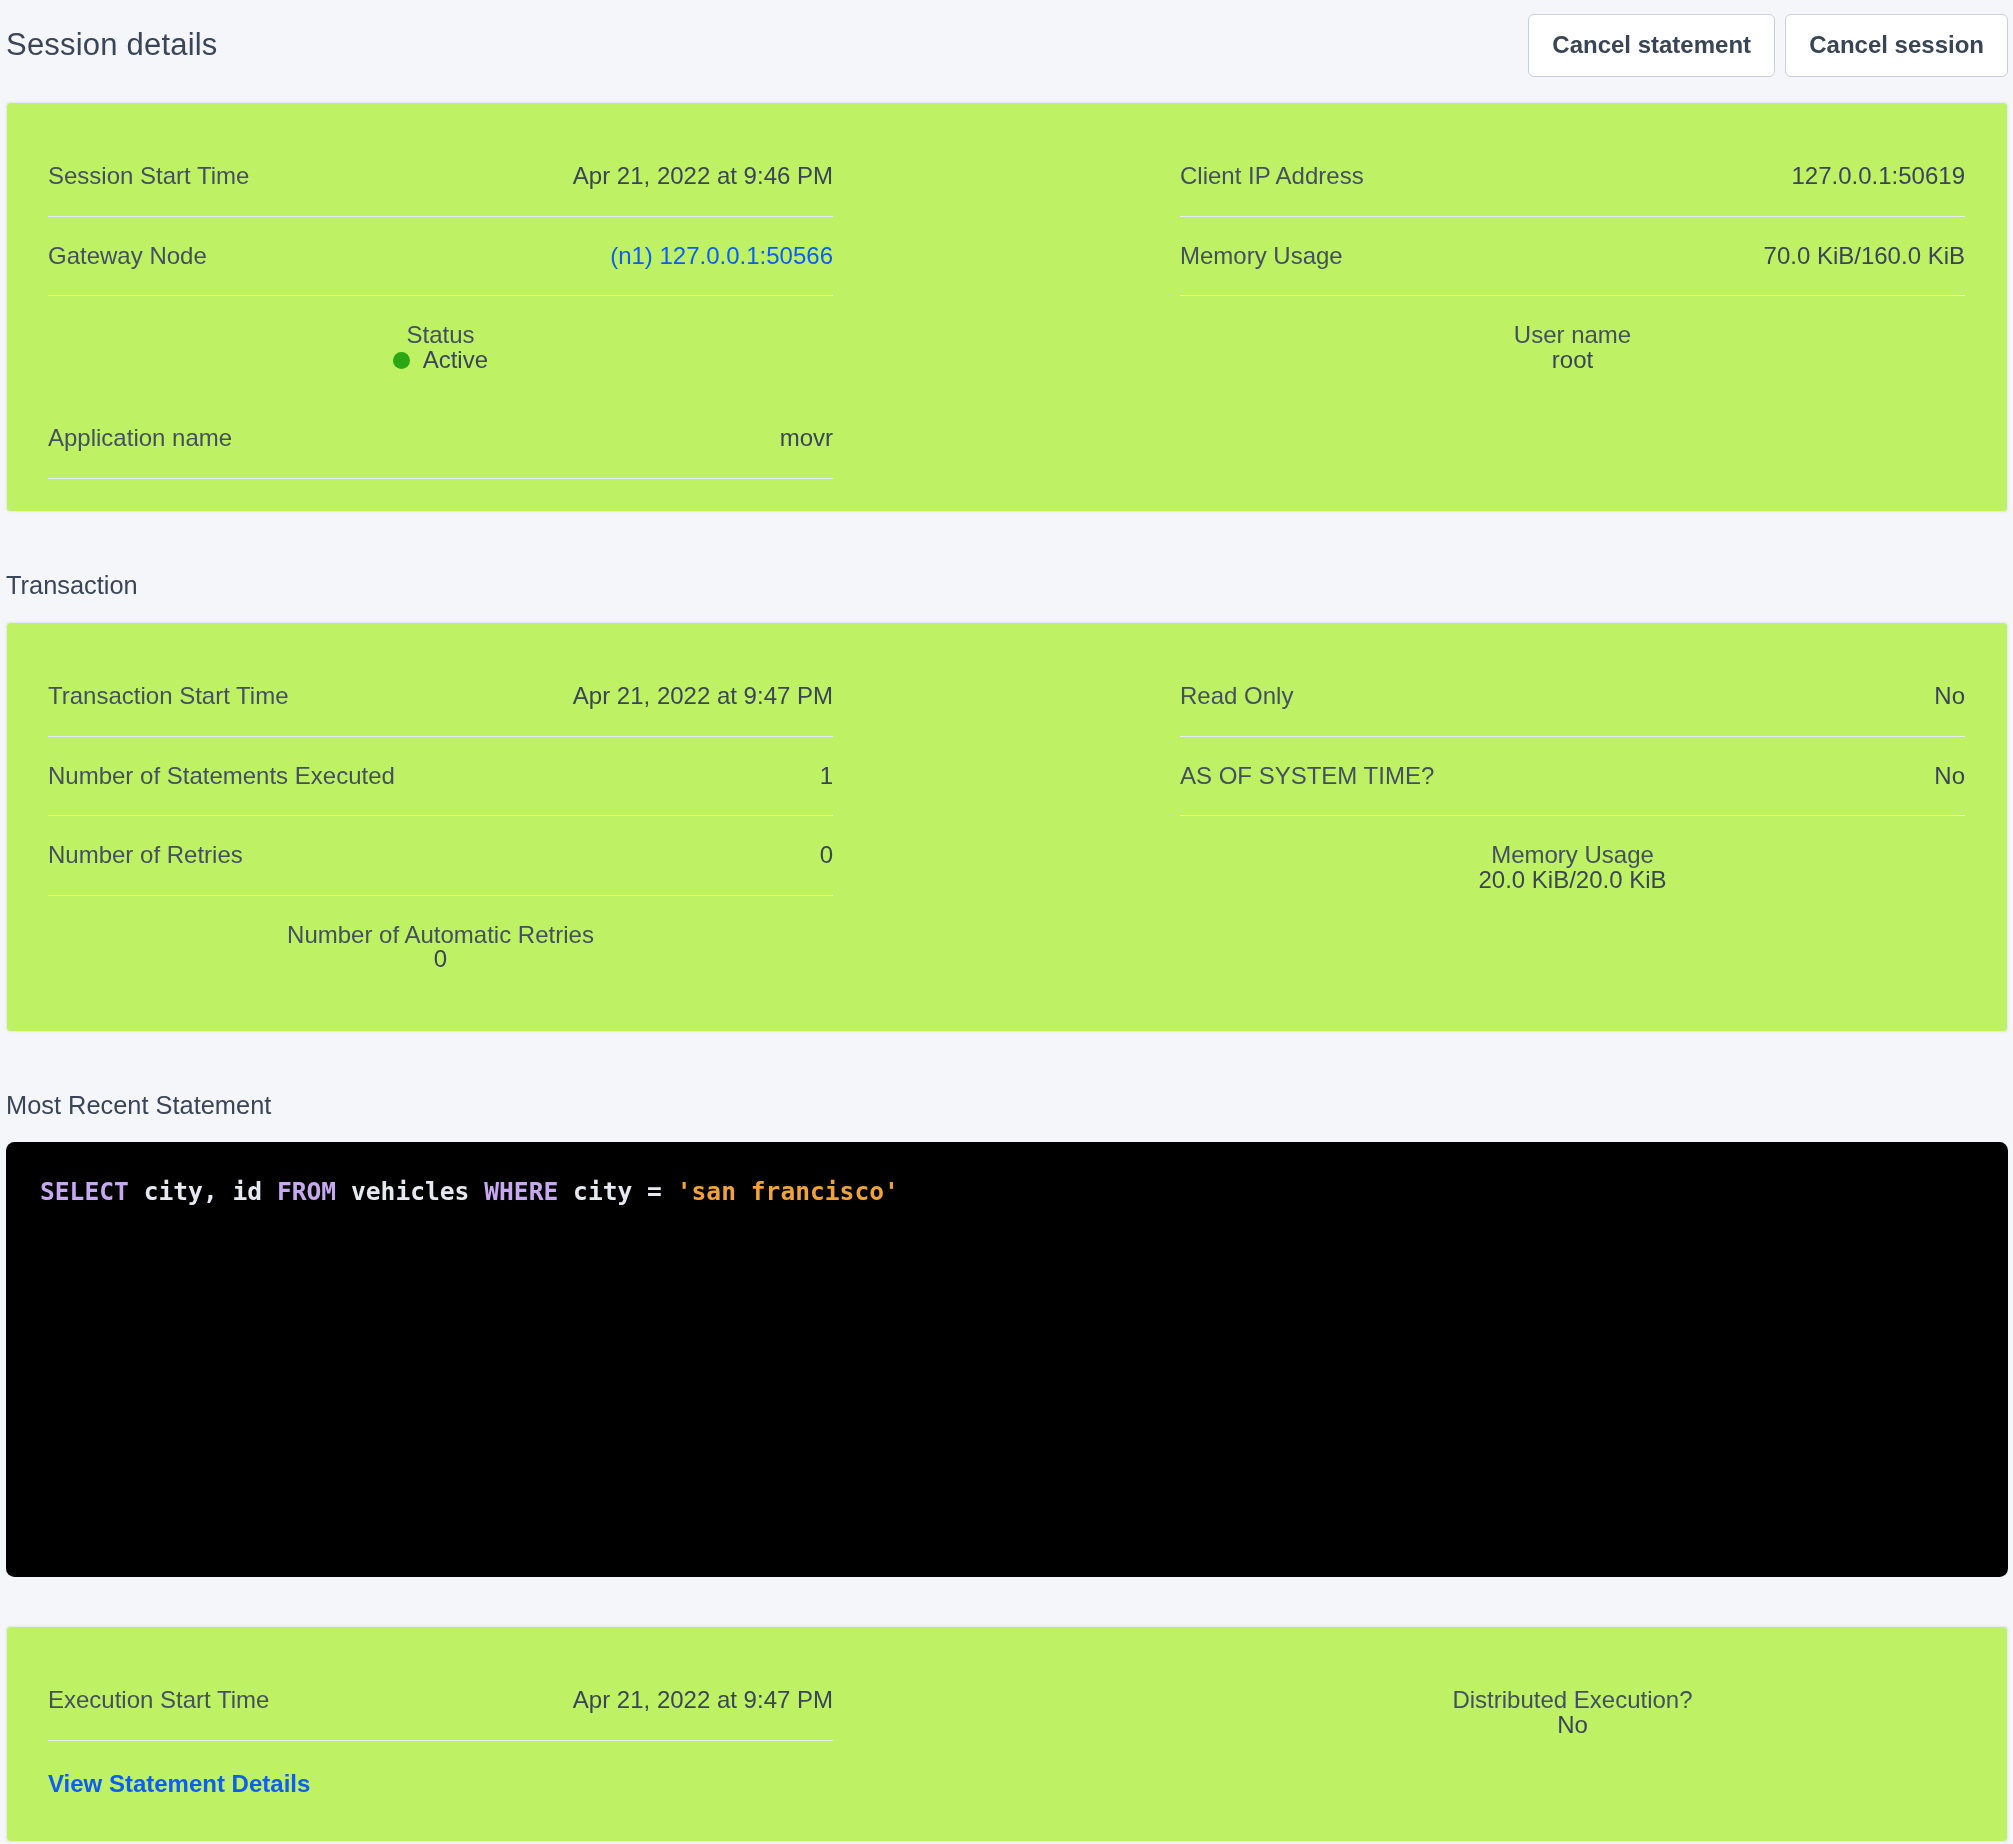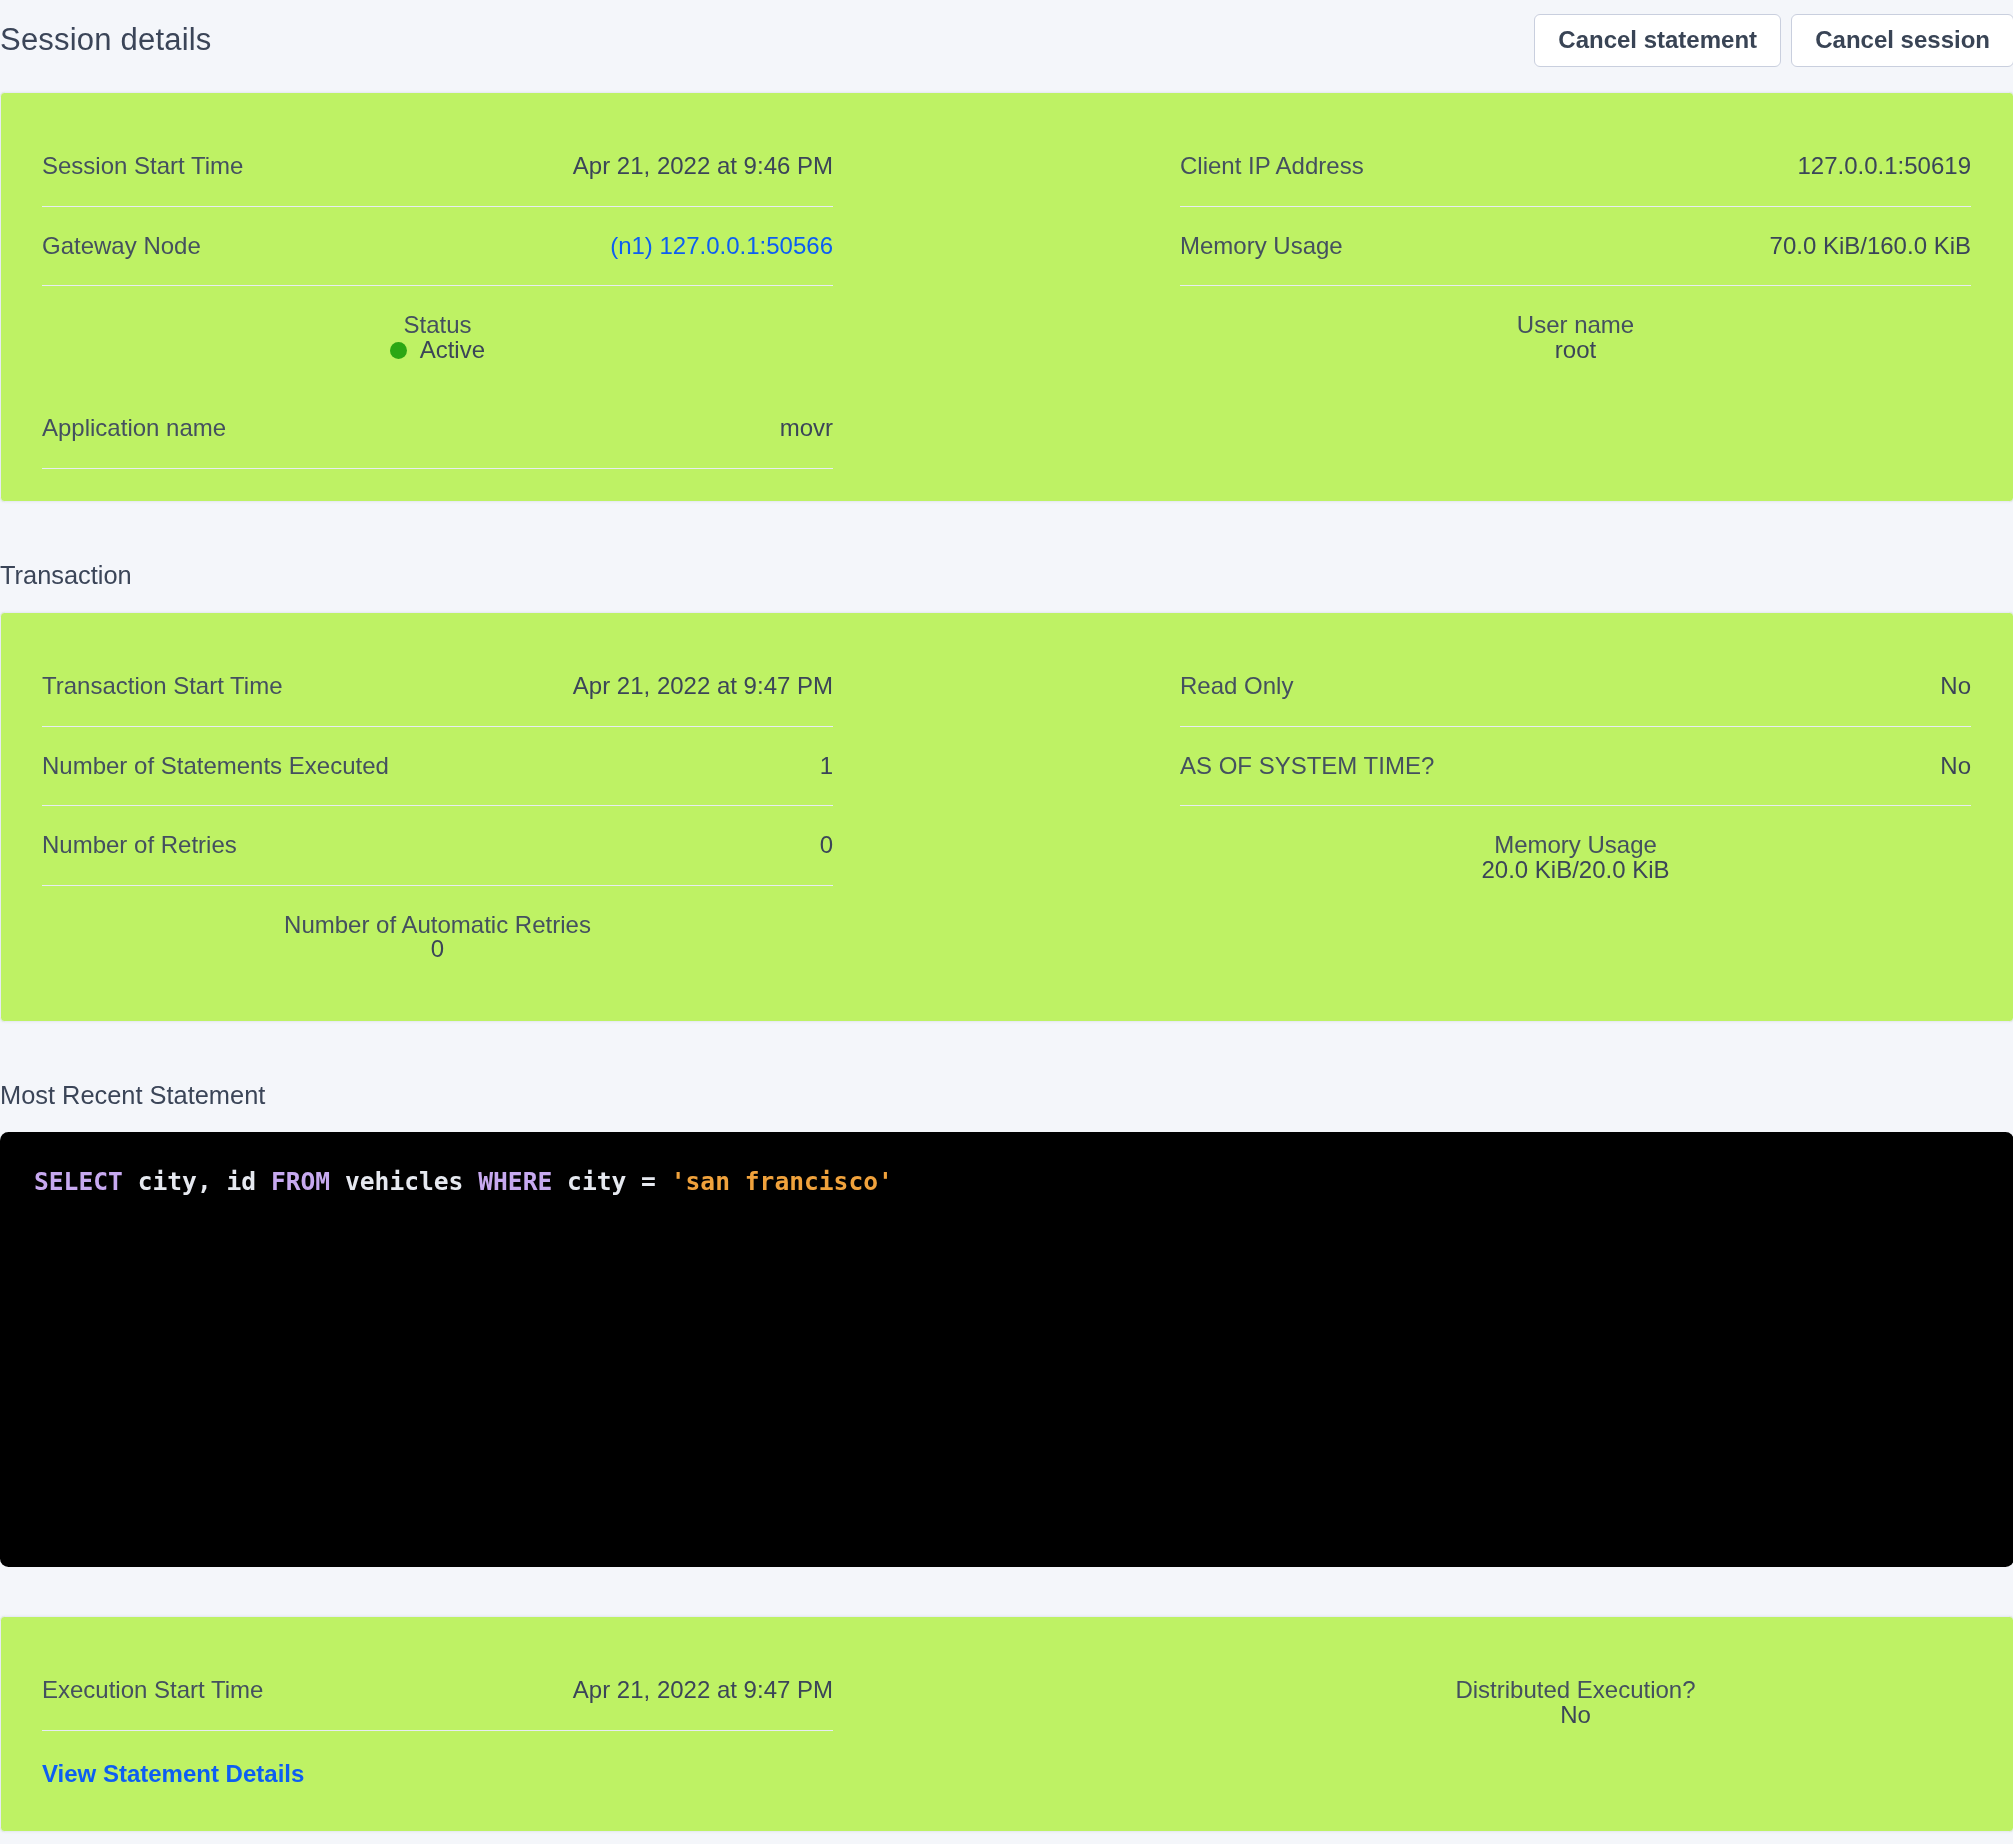--- a/index.html
+++ b/index.html
@@ -5,41 +5,41 @@
   * { box-sizing: border-box; margin: 0; padding: 0; }
 
   html, body {
     width: 2014px;
     height: 1844px;
     background: #F4F6FA;
     font-family: "Liberation Sans", "DejaVu Sans", sans-serif;
     color: #3B4558;
   }
 
-  .page { padding: 0 0; }
+  .page { padding: 0 6px; }
 
   
   .header {
     display: flex;
     justify-content: space-between;
     align-items: center;
     padding: 13.6px 0 25.4px 0;
   }
   .page-title {
     font-size: 31px;
     font-weight: 400;
     color: #3B4558;
     letter-spacing: 0.2px;
   }
   .header-actions { display: flex; }
   .btn {
     background: #FFFFFF;
     border: 0.8px solid #C9CFDE;
     border-radius: 6px;
-    height: 53px;
+    height: 63px;
     padding: 0 23px;
     margin-left: 10.2px;
     font-family: "Liberation Sans", "DejaVu Sans", sans-serif;
     font-size: 24px;
     font-weight: 700;
     color: #394455;
     cursor: pointer;
   }
 
   

